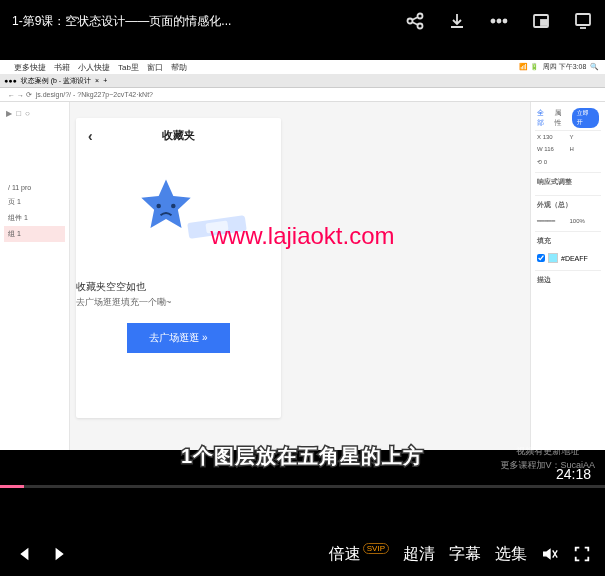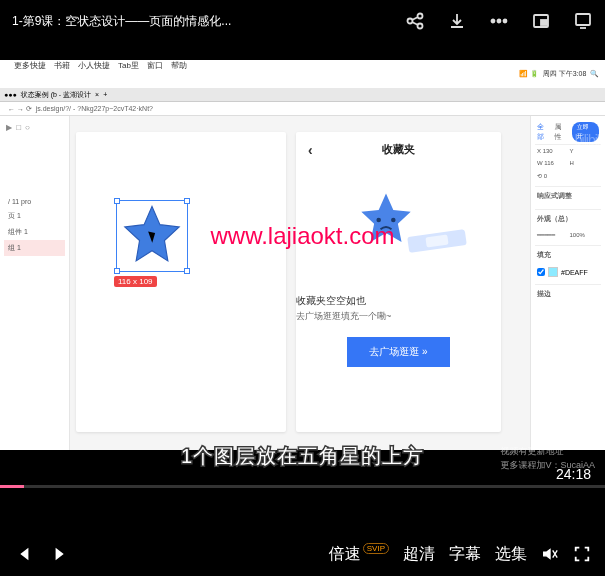--- a/index.html
+++ b/index.html
@@ -3,21 +3,21 @@
 <meta charset="utf-8">
 <style>
 *{margin:0;padding:0;box-sizing:border-box;font-family:-apple-system,"PingFang SC","Microsoft YaHei",sans-serif}
 body{background:#000;width:605px;height:576px;overflow:hidden;position:relative}
 .viewer-header{background:#000;height:42px;display:flex;align-items:center;padding:0 12px;color:#fff}
 .viewer-title{font-size:12px;font-weight:400;flex:1;white-space:nowrap;overflow:hidden}
 .viewer-icons{display:flex;gap:22px;align-items:center}
 .viewer-icons svg{width:20px;height:20px;fill:none;stroke:#ddd;stroke-width:1.8}
 .video-area{background:#000;position:relative;height:490px}
 .screenshot{background:#f5f5f5;position:absolute;top:18px;left:0;right:0;height:390px;overflow:hidden}
-.mac-menubar{background:#fff;height:28px;display:flex;font-size:8px;color:#333;padding:0 6px;gap:8px;box-shadow:0 1px 0 #ddd}
+.mac-menubar{background:#fff;height:14px;display:flex;align-items:center;font-size:8px;color:#333;padding:0 6px;gap:8px;box-shadow:0 1px 0 #ddd}
 .mac-menubar span{white-space:nowrap}
 .mac-right{margin-left:auto;display:flex;gap:4px;align-items:center;font-size:7px}
 .mac-right span{font-size:7px}
 .browser-bar{background:#e8e8e8;height:14px;display:flex;align-items:center;font-size:7px;padding:0 4px;gap:4px;border-bottom:1px solid #ccc}
 .url-bar{background:#fff;height:14px;display:flex;align-items:center;font-size:7px;padding:0 8px;border-bottom:1px solid #ddd;color:#666}
 .design-app{display:flex;height:348px;background:#f5f5f5}
 .left-panel{width:70px;background:#fff;border-right:1px solid #e5e5e5;font-size:7px;padding:4px}
 .left-row{padding:3px 4px;color:#555;display:flex;align-items:center;gap:3px}
 .left-row.sel{background:#fce4e4}
 .left-toolbar{display:flex;gap:4px;padding:3px 2px;color:#888;font-size:8px}
@@ -43,22 +43,22 @@
 .right-panel{width:75px;background:#fff;border-left:1px solid #e5e5e5;font-size:7px;padding:4px}
 .r-tabs{display:flex;gap:4px;font-size:7px;color:#666;padding:2px;border-bottom:1px solid #eee}
 .r-tabs .act{color:#3576f6}
 .r-pill{background:#3576f6;color:#fff;font-size:6px;padding:1px 5px;border-radius:8px;margin-left:auto}
 .r-field{display:flex;gap:3px;padding:3px 2px;color:#555;align-items:center}
 .r-field span{flex:1;font-size:6px}
 .r-sect{padding:4px 2px;color:#666;font-weight:600;margin-top:4px;border-top:1px solid #eee}
 .r-color{display:flex;align-items:center;gap:3px;padding:3px 2px}
 .r-swatch{width:10px;height:10px;border:1px solid #ccc}
 .watermark{position:absolute;top:180px;left:50%;transform:translateX(-50%);color:#f05;font-size:24px;font-weight:500;z-index:10;white-space:nowrap}
-.watermark2{position:absolute;bottom:60px;right:10px;font-size:9px;color:rgba(255,255,255,.55);text-align:left;line-height:1.5;z-index:10}
-.subtitle{position:absolute;bottom:62px;left:50%;transform:translateX(-50%);font-size:20px;font-weight:400;color:#fff;-webkit-text-stroke:3px #383838;paint-order:stroke;white-space:nowrap;z-index:9;letter-spacing:1px}
+.watermark2{position:absolute;bottom:60px;right:10px;font-size:9px;color:rgba(255,255,255,.55);text-align:center;line-height:1.5;z-index:10}
+.subtitle{position:absolute;bottom:62px;left:50%;transform:translateX(-50%);font-size:20px;font-weight:700;color:#fff;-webkit-text-stroke:3px #383838;paint-order:stroke;white-space:nowrap;z-index:9;letter-spacing:1px}
 .progress{position:absolute;bottom:44px;left:0;right:0;height:3px;background:#333}
 .progress-fill{height:100%;width:4%;background:#ff6699}
 .player-controls{position:absolute;bottom:0;left:0;right:0;height:44px;display:flex;align-items:center;padding:0 14px;gap:20px;color:#fff}
 .player-controls svg{width:18px;height:18px;fill:#fff}
 .ctrl-center{margin-left:auto;display:flex;gap:14px;align-items:center}
 .badge-svip{border:1px solid #a16207;color:#ff9a00;font-size:8px;padding:0 3px;border-radius:6px;vertical-align:top;margin-left:2px}
 .timestamp{position:absolute;right:14px;bottom:50px;font-size:14px;color:#fff}
 .bilibili-mark{position:absolute;top:90px;right:4px;color:rgba(255,255,255,.35);font-size:14px;font-weight:normal;letter-spacing:-1px;z-index:8}
 </style>
 </head>
@@ -131,35 +131,20 @@
         <div style="height:60px"></div>
         <div class="left-row">/ 11 pro</div>
         <div class="left-row">页 1</div>
         <div class="left-row">组件 1</div>
         <div class="left-row sel">组 1</div>
         <div class="left-row">&nbsp;</div>
         <div class="left-row">&nbsp;</div>
       </div>
 
       <div class="canvas">
-        <div class="artboard ab1">
-          <div class="star-sel">
-            <div class="sel-box">
-              <div class="sel-handle h-tl"></div>
-              <div class="sel-handle h-tr"></div>
-              <div class="sel-handle h-bl"></div>
-              <div class="sel-handle h-br"></div>
-            </div>
-            <svg viewBox="0 0 60 60" width="68" height="68" style="position:absolute;top:2px;left:2px">
-              <path d="M30 4l7 16 17 2-13 12 3 18-14-9-14 9 3-18L6 22l17-2z" fill="#3f7de0" stroke="#2a5cb8" stroke-width="1"></path>
-            </svg>
-            <div class="cursor"></div>
-            <div class="dim-label">116 x 109</div>
-          </div>
-        </div>
 
         <div class="artboard ab2">
           <div class="ab2-header">
             <span class="ab2-back">‹</span>
             <span>收藏夹</span>
           </div>
           <div class="empty-illust">
             <svg class="star-face" viewBox="0 0 70 70" width="64" height="64">
               <path d="M35 5l8 18 19 2-14 13 4 20-17-10-17 10 4-20L8 25l19-2z" fill="#4a84e8"></path>
               <circle cx="27" cy="34" r="2.5" fill="#1a3a6e"></circle>

